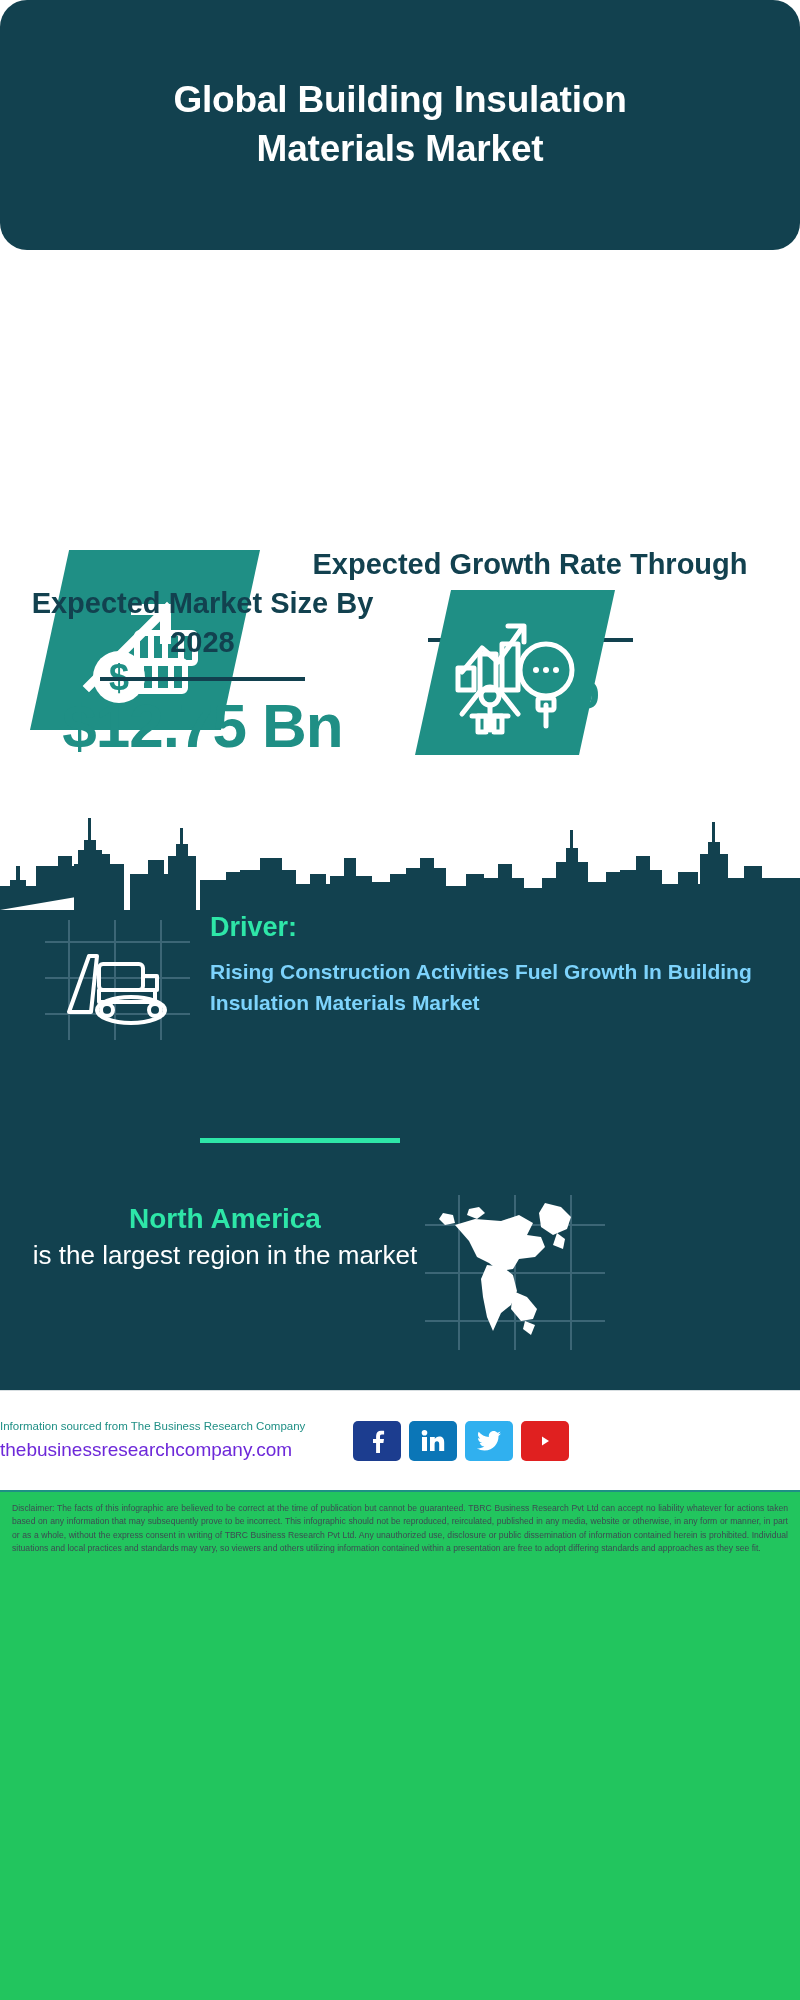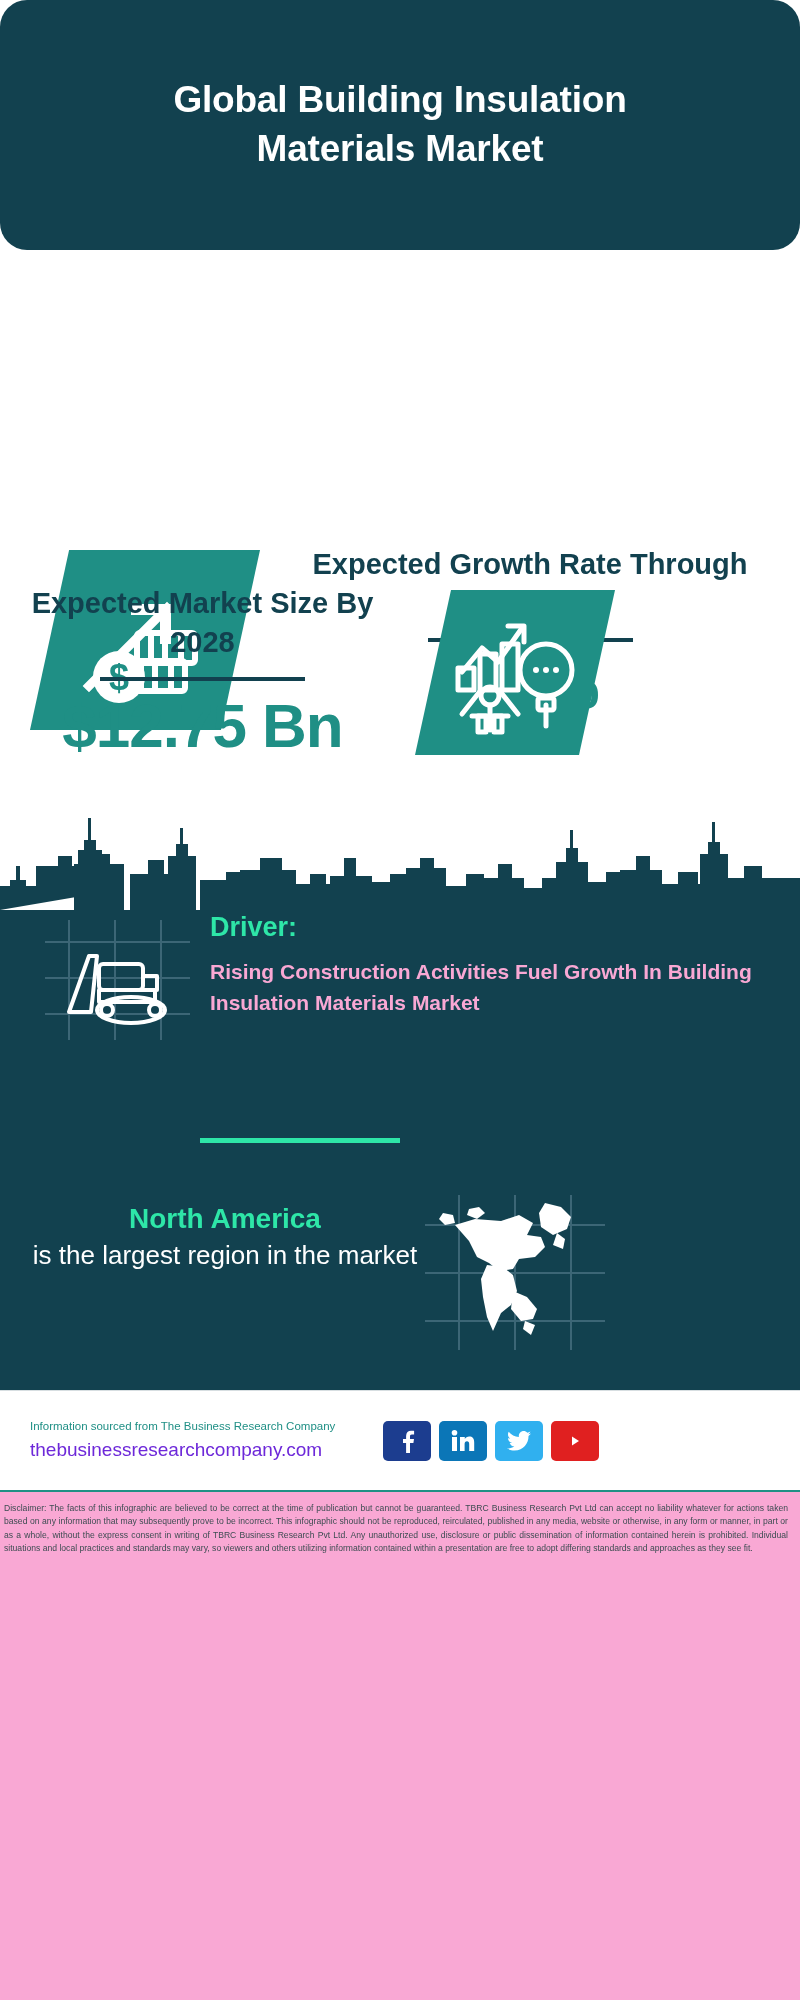--- a/index.html
+++ b/index.html
@@ -89,21 +89,21 @@
     position:absolute; left:45px; top:10px; width:145px; height:120px;
   }
   .driver-text {
     position:absolute; left:210px; top:0px; width:560px; 
   }
   .driver-head {
     color:#2ee6a8; font-size:27px; font-weight:bold; line-height:1.3;
     margin-bottom:12px;
   }
   .driver-body {
-    color:#f9a8d4; font-size:21px; font-weight:bold; line-height:1.47;
+    color:#7dd3fc; font-size:21px; font-weight:bold; line-height:1.47;
   }
 
   .rule-mint {
     position:absolute; left:200px; top:348px; width:200px; height:5px;
     background:#2ee6a8;
   }
 
   
   .region-row { position:absolute; left:0; top:400px; width:800px; height:180px; }
   .region-text {
@@ -122,40 +122,40 @@
   
   .footer {
     position:absolute; left:0; top:1390px; width:800px; height:100px;
     background:#ffffff;
     border-top:1px solid #d7dee1;
   }
   .footer-inner {
     position:absolute; left:0; top:0; width:800px; height:100px;
     display:flex; align-items:center;
   }
-  .footer-text { margin-left:30px; width:345px; }
+  .footer-text { width:345px; }
   .footer-line1 { color:#1f8f85; font-size:11.5px; line-height:1.6; }
   .footer-line2 { color:#6d28d9; font-size:19px; line-height:1.6; }
   .socials { display:flex; gap:8px; margin-left:8px; }
   .soc {
     width:48px; height:40px; border-radius:5px;
     display:flex; align-items:center; justify-content:center;
     color:#fff; font-weight:bold;
   }
   .soc-fb { background:#1c3d8f; }
   .soc-li { background:#0b76b7; }
   .soc-tw { background:#30b0ef; }
   .soc-yt { background:#e02020; }
   .soc svg { display:block; }
 
   
   .disclaimer {
     position:absolute; left:0; top:1490px; width:800px; height:510px;
-    background:#f9a8d4; border-top:2px solid #1f8f85;
-    padding:10px 12px 0 4px;
+    background:#22c55e; border-top:2px solid #1f8f85;
+    padding:10px 12px 0 12px;
   }
   .disclaimer p {
     color:#3d4c52;
     font-size:8.6px;
     line-height:1.55;
     text-align:justify;
   }
 </style>
 </head>
 <body>

